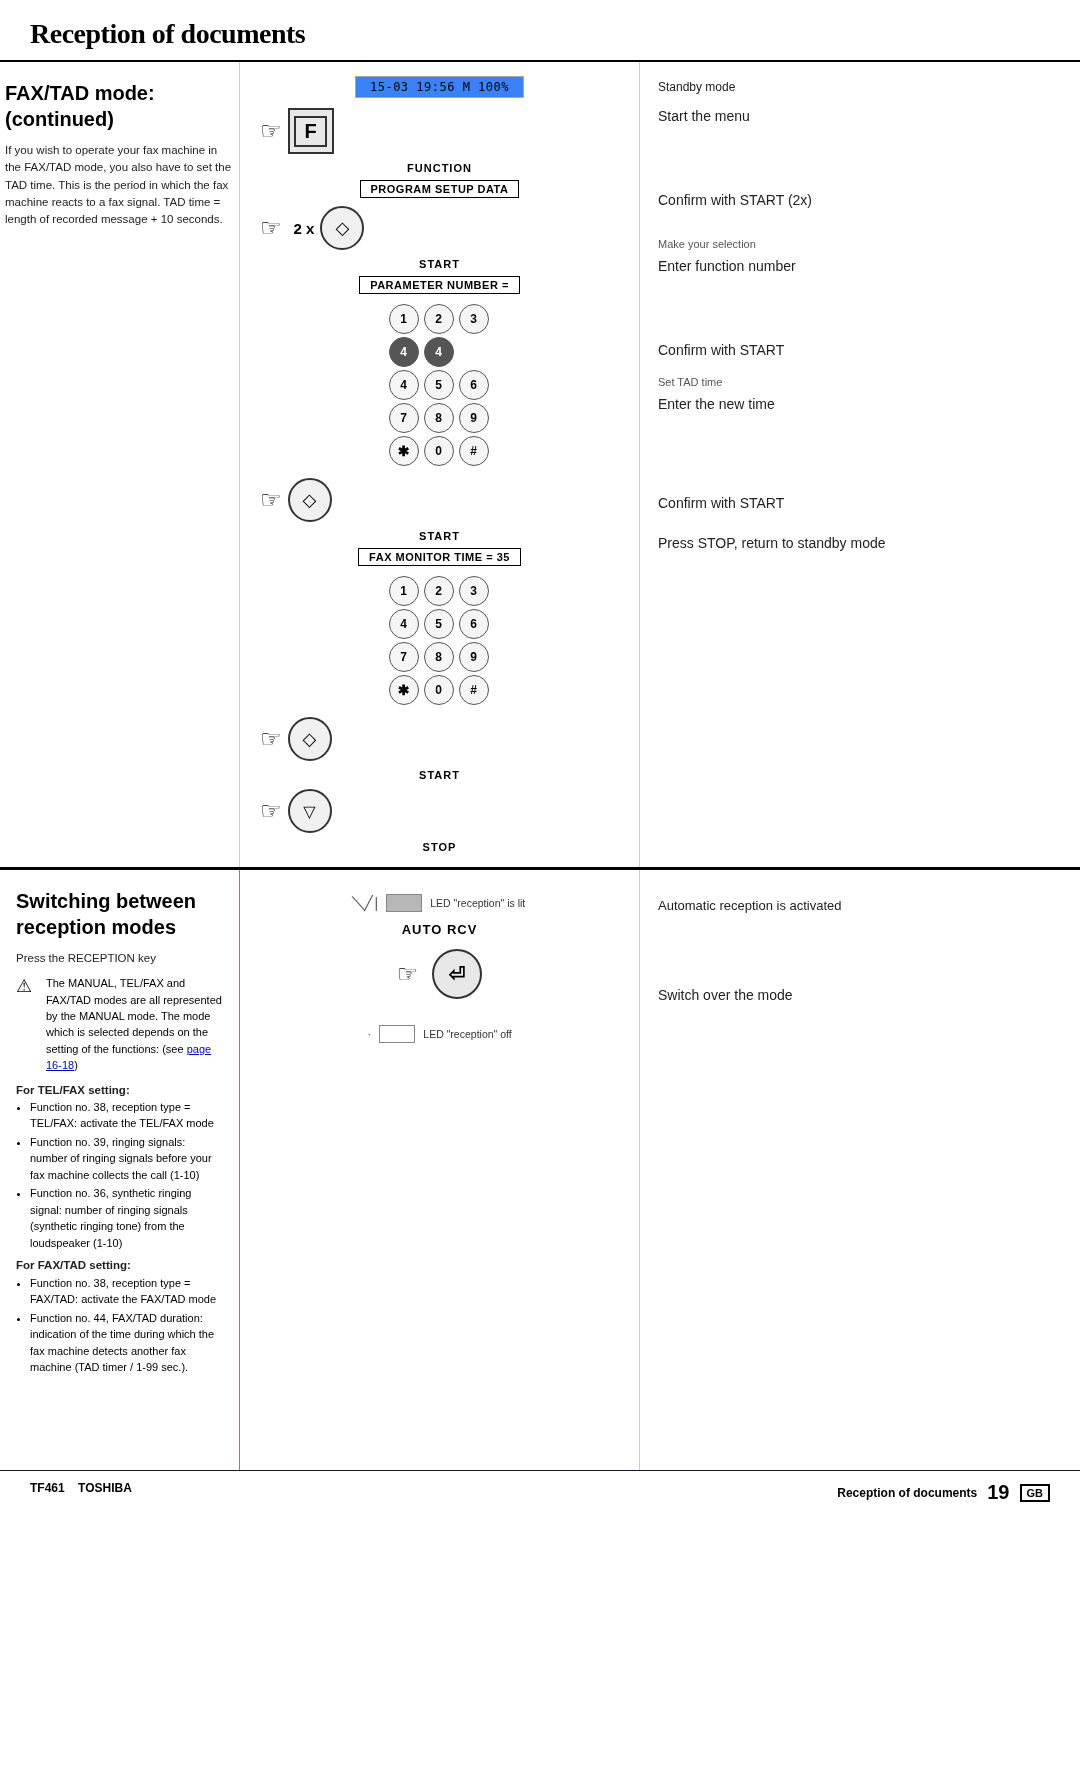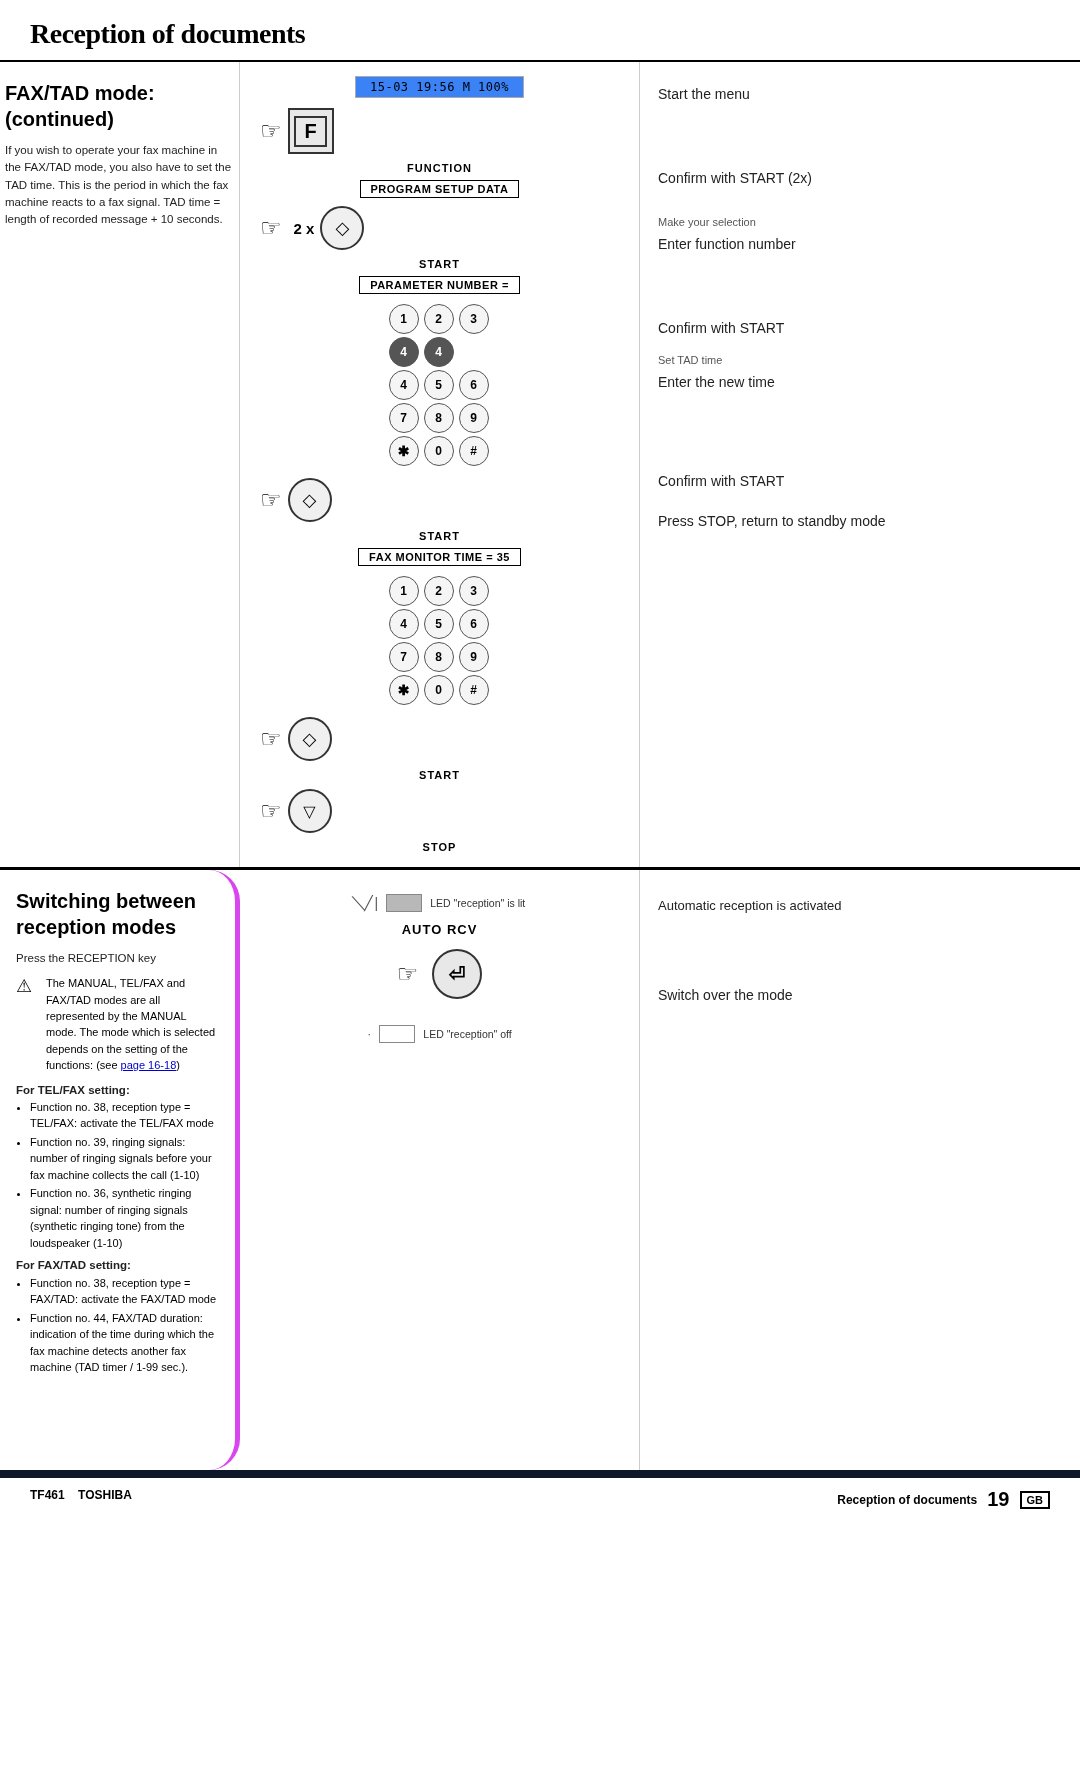--- a/index.html
+++ b/index.html
@@ -192,22 +192,21 @@
     
     .bottom-section {
       display: flex;
       min-height: 600px;
     }
 
     .bottom-left {
       width: 240px;
       min-width: 240px;
       padding: 18px 16px;
-      border-right: 5px solid #d946ef;
-      border-radius: 31px;
+      border-right: 1px solid #d946ef;
     }
 
     .bottom-center {
       width: 400px;
       min-width: 400px;
       padding: 14px 20px;
       border-right: 1px solid #ccc;
       display: flex;
       flex-direction: column;
       align-items: center;
@@ -283,21 +282,21 @@
       border: 2px solid #333;
       background: #e8e8e8;
       display: flex;
       align-items: center;
       justify-content: center;
       font-size: 20px;
     }
 
     
     .footer {
-      border-top: 8px solid #0f172a;
+      border-top: 1px solid #0f172a;
       display: flex;
       justify-content: space-between;
       padding: 10px 30px;
       font-size: 12px;
       font-weight: bold;
       margin-top: auto;
     }
 
     .footer-right {
       display: flex;
@@ -429,20 +428,21 @@
       <span class="hand-icon">☞</span>
       <div class="stop-btn">
         <span style="font-size:16px;">▽</span>
       </div>
     </div>
     <div class="label-text">STOP</div>
 
   </div>
 
   <div class="col-right">
+    <div class="right-item standby">Standby mode</div>
     <div class="right-item" style="font-size:14px; margin-top:6px;">Start the menu</div>
 
     <div style="height: 60px;"></div>
 
     <div class="right-item" style="font-size:14px;">Confirm with START (2x)</div>
 
     <div style="height: 22px;"></div>
 
     <div class="right-item" style="font-size:11px; color:#555;">Make your selection</div>
     <div class="right-item" style="font-size:14px;">Enter function number</div>

